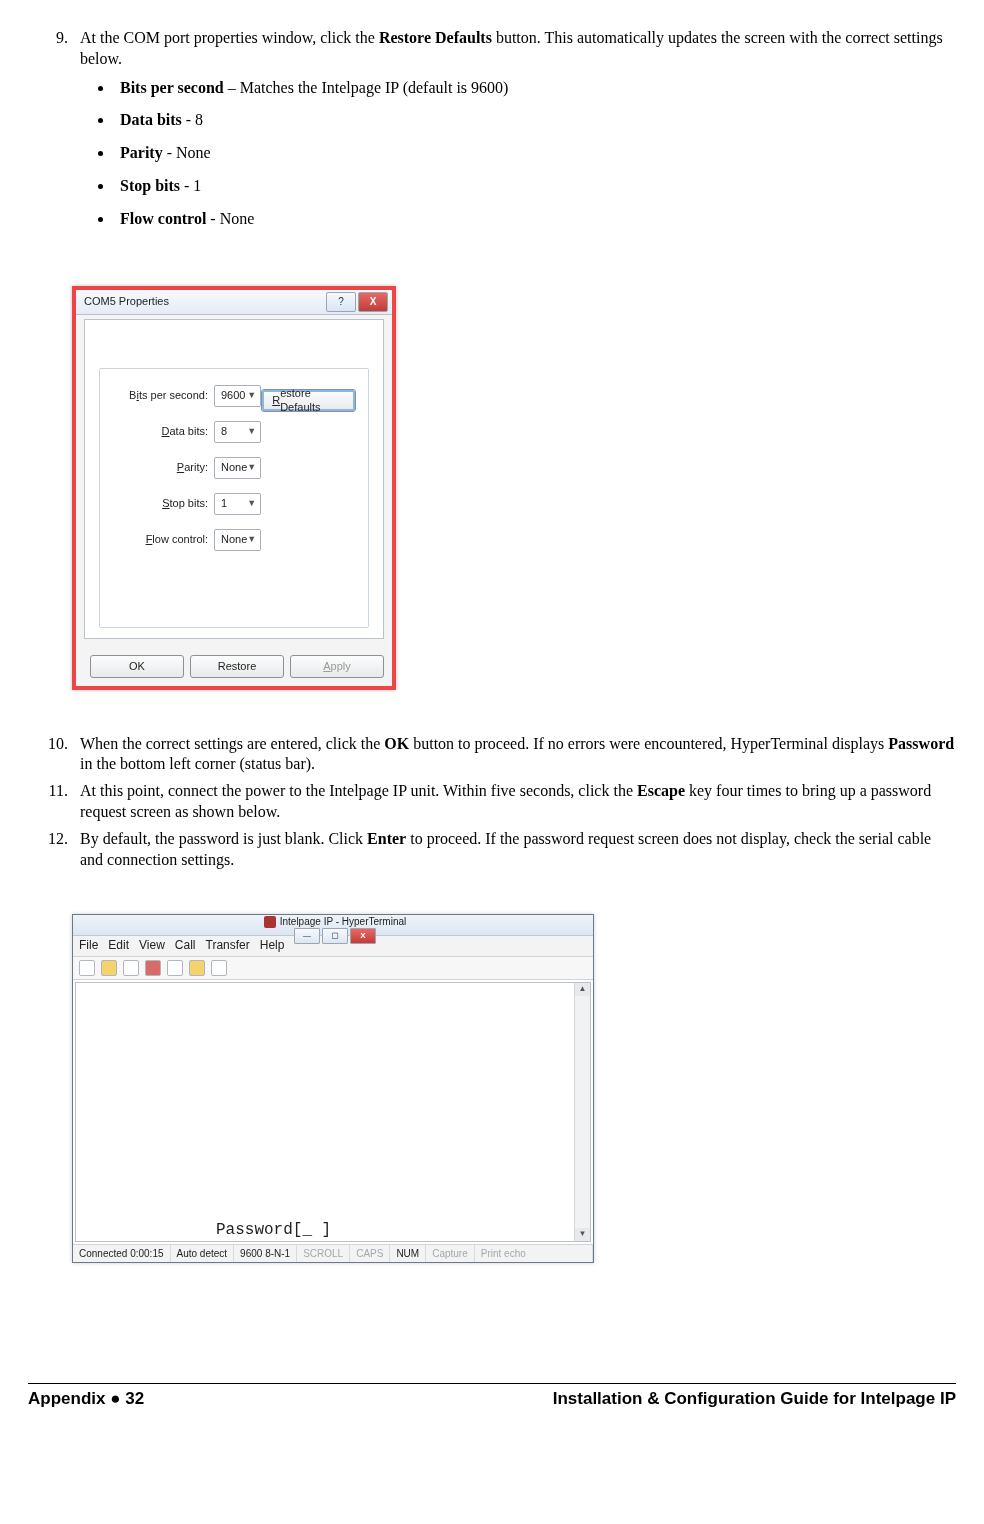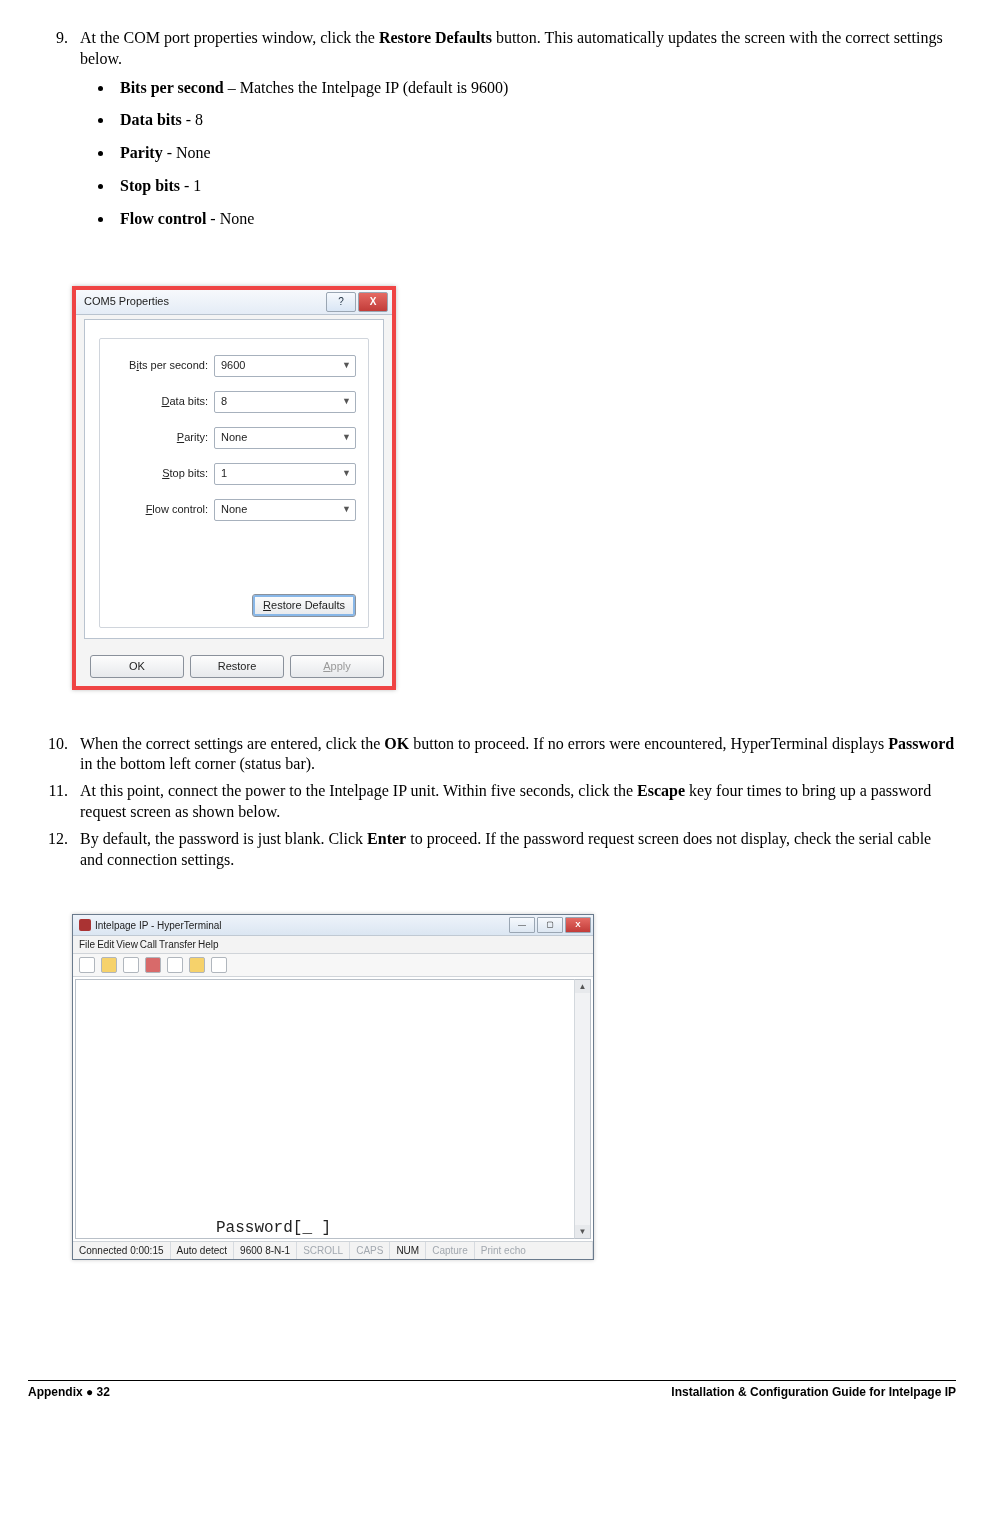--- a/index.html
+++ b/index.html
@@ -65,21 +65,21 @@
   }
   .tab-page {
     border:1px solid #b9c3cf; background:#fff; height:290px;
     padding: 18px 14px 10px 14px;
     display:flex; flex-direction:column;
   }
   .panel {
     border:1px solid #d0d5dc; border-radius:2px;
     padding: 16px 12px 10px 12px;
     flex:1;
-    display:flex; flex-direction:column; justify-content:space-between;
+    display:flex; flex-direction:row; justify-content:space-between;margin-top:30px;
   }
   .row { display:flex; align-items:center; margin-bottom:14px; }
   .row .lbl { width:96px; text-align:right; padding-right:6px; font-size:11px; }
   .row .sel {
     flex:1; height:20px; border:1px solid #a7b1bd; border-radius:2px;
     display:flex; align-items:center; justify-content:space-between;
     padding:0 4px 0 6px; background:#fff; font-size:11px;
   }
   .chev { font-size:9px; color:#555; }
   .restore-row { display:flex; justify-content:flex-end; margin-top:4px; }
@@ -101,31 +101,31 @@
     margin-left: 44px;
     width: 520px;
     border:1px solid #6a7a8c;
     font-family: Tahoma, "Segoe UI", sans-serif;
     font-size: 10px; color:#222;
     box-shadow: 0 0 4px rgba(0,0,0,.2);
   }
   .ht-title {
     display:flex; align-items:center; justify-content:space-between;
     height:20px; background:linear-gradient(#eef3fa,#dbe6f2);
-    border-bottom:1px solid #c0c9d3; padding:0 2px 0 6px;
+    border-bottom:1px solid #c0c9d3; padding:0 2px 0 6px;flex-direction:column;
   }
   .ht-title .left { display:flex; align-items:center; gap:4px; }
   .ht-icon { width:12px; height:12px; background:#a33; border-radius:2px; }
   .ht-wbtns { display:flex; gap:2px; }
   .wb { width:24px; height:14px; display:flex; align-items:center; justify-content:center;
         border:1px solid #9aa6b3; border-radius:1px; font-size:8px;
         background:linear-gradient(#f6f9fd,#dde7f2); }
   .wb.cl { background:linear-gradient(#e56a63,#c23c39); color:#fff; font-weight:bold; }
-  .ht-menu { display:flex; gap:2px; padding:2px 6px; background:#f3f3f3;
-             border-bottom:1px solid #d0d4d9; font-size:10px; }
+  .ht-menu { display:flex; gap:10px; padding:2px 6px; background:#f3f3f3;
+             border-bottom:1px solid #d0d4d9; font-size:12px; }
   .ht-tools { display:flex; gap:6px; padding:3px 6px; background:#f7f7f7;
               border-bottom:1px solid #d0d4d9; }
   .ti { width:14px; height:14px; border:1px solid #b0b6bd; border-radius:2px;
         background:#fff; }
   .ti.y { background:#f6d26b; }
   .ti.r { background:#d86a6a; }
   .ti.b { background:#fff; }
   .ht-term-wrap { display:flex; }
   .ht-term {
     flex:1; height:260px; border:1px solid #b9c0c8; margin:2px 0 2px 2px;
@@ -147,21 +147,21 @@
   .ht-status .cell.dim { color:#a2a8af; }
   .ht-status .cell:last-child { flex:1; }
 
   
   .page-footer {
     position: relative;
     margin-top: 120px;
     border-top: 1px solid #000;
     padding-top: 4px;
     font-family: Arial, Helvetica, sans-serif;
-    font-size: 12px;
+    font-size: 17px;
     font-weight: bold;
     display:flex; justify-content:space-between;
   }
   .page-footer .dot { font-weight:normal; }
 
   .ul { text-decoration: underline; }
 </style>
 </head>
 <body>
 

